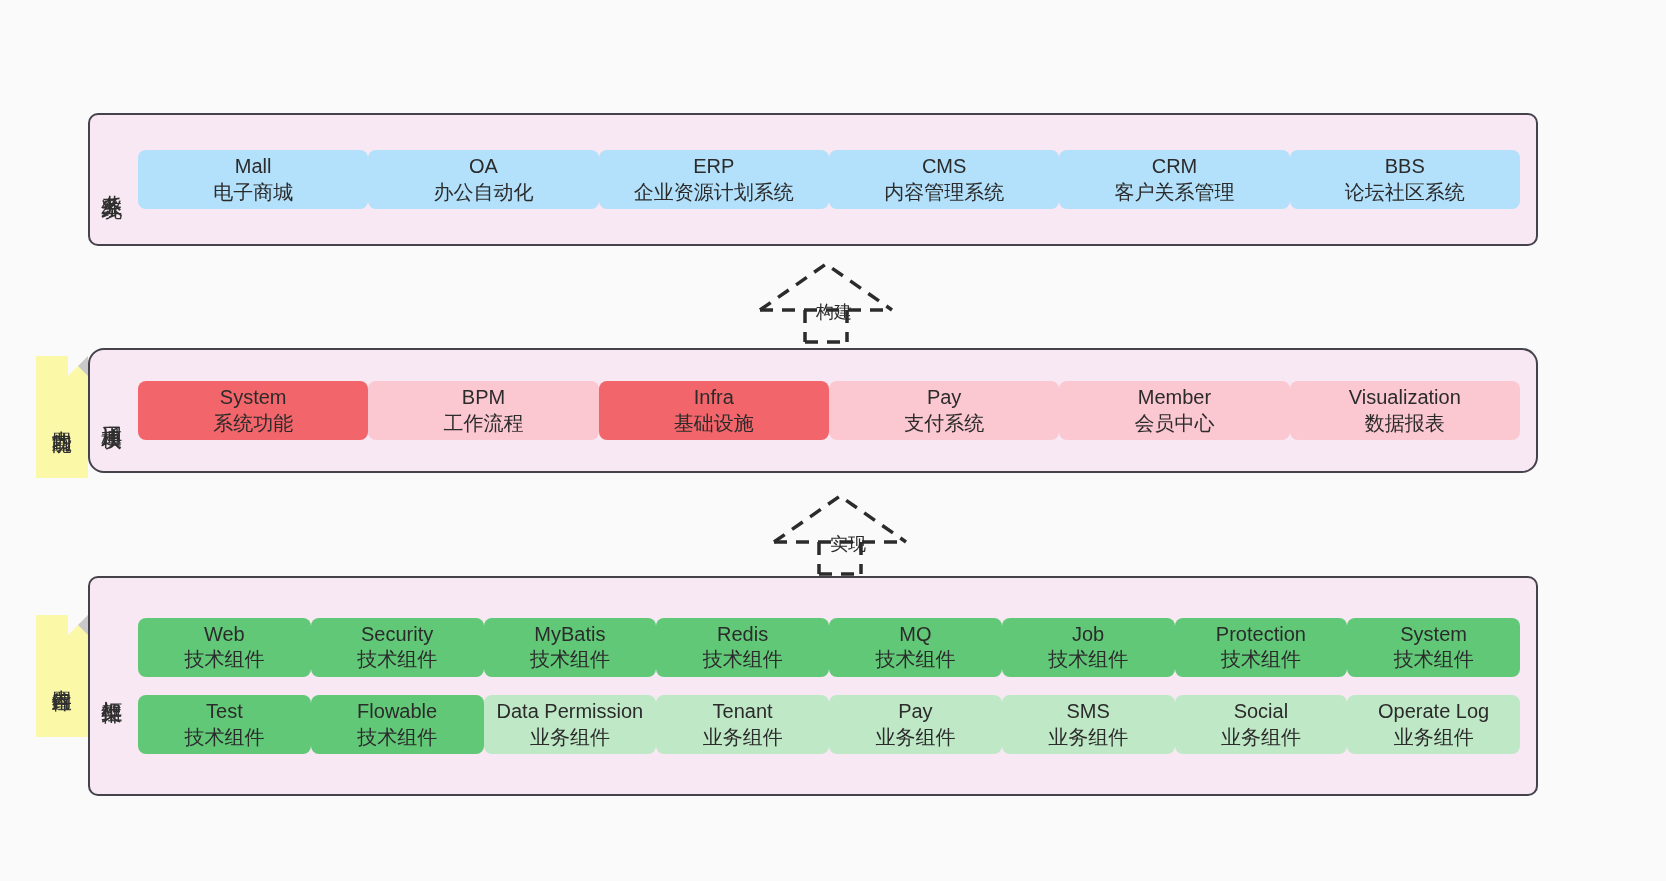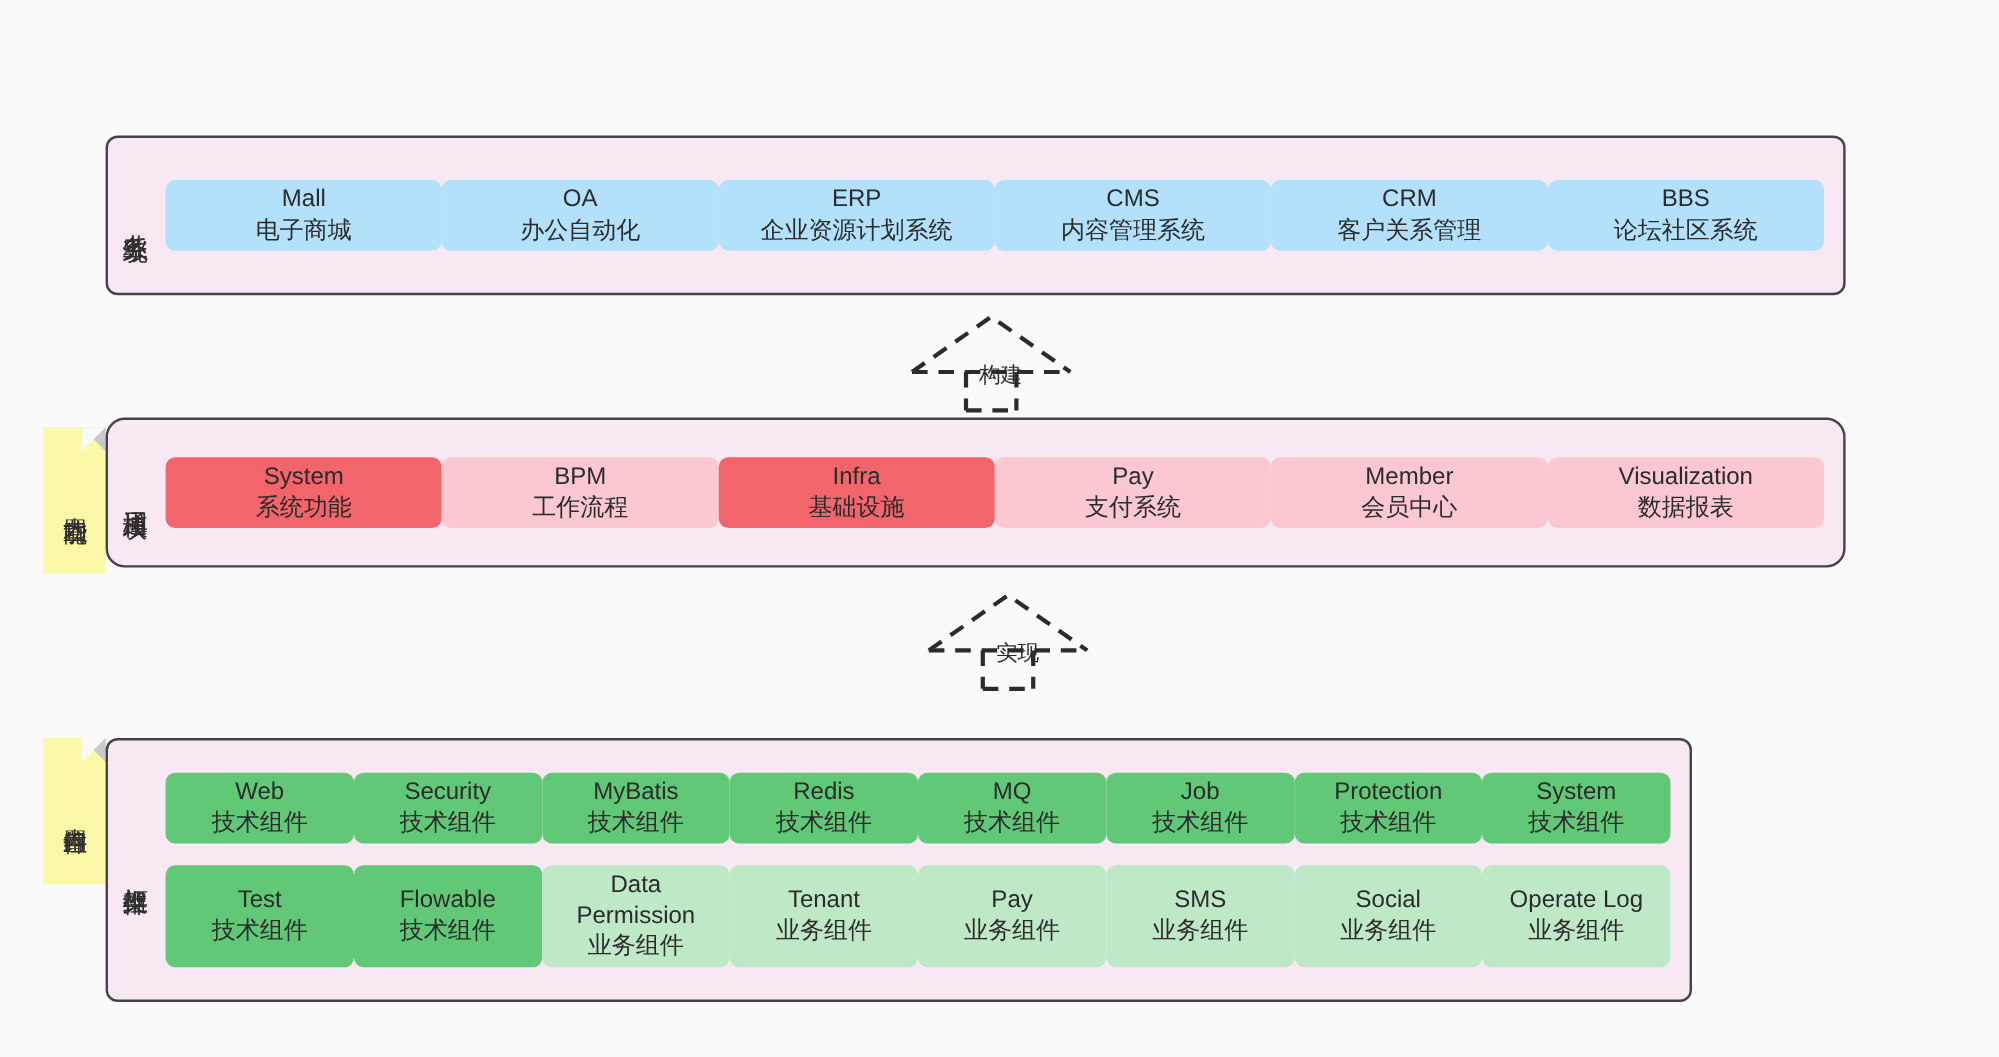--- a/index.html
+++ b/index.html
@@ -230,21 +230,21 @@
     </svg>
     <span class="conn-label" style="left:60px; top:42px;">实现</span>
   </div>
 
   <div class="sticky" id="sticky-builtin-component" style="left:36px; top:615px; height:122px;">
     <span class="fold"></span>
     <span class="fold-cut"></span>
     <span>内置组件</span>
   </div>
 
-  <div class="layer" id="layer-framework-component" style="left:88px; top:576px; width:1322px; height:220px;margin-top:39px;">
+  <div class="layer" id="layer-framework-component" style="left:88px; top:576px; width:1450px; height:220px;">
     <div class="layer-label">框架组件</div>
     <div class="layer-body">
 
       <div class="row">
         <div class="cell c-green">
           <span class="t1">Web</span>
           <span class="t2">技术组件</span>
         </div>
         <div class="cell c-green">
           <span class="t1">Security</span>

